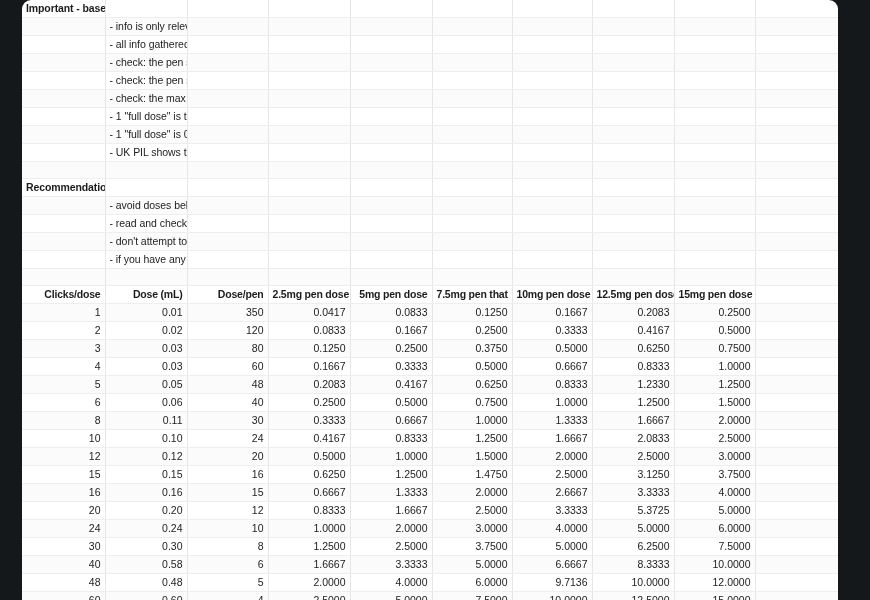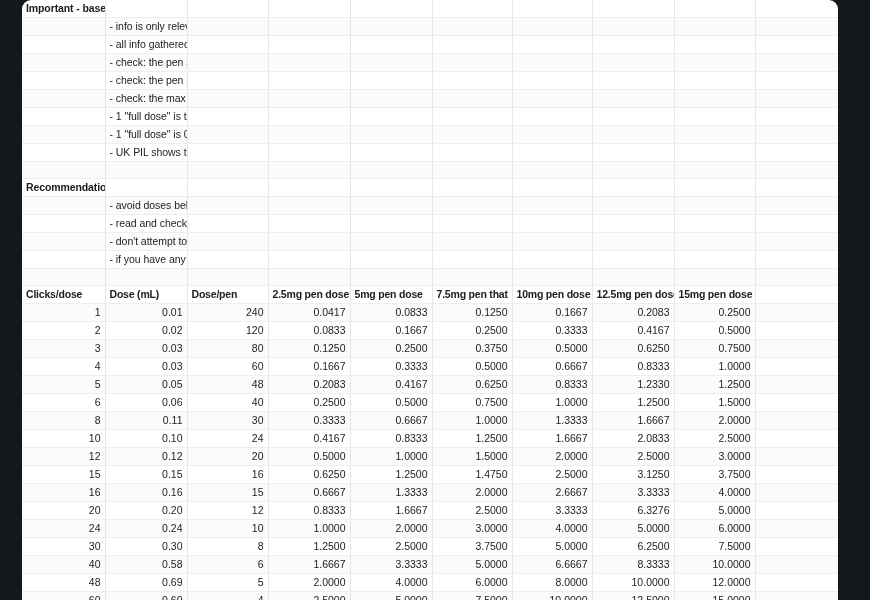--- a/index.html
+++ b/index.html
@@ -68,20 +68,21 @@
   .bold-ul {
     font-weight: bold;
     text-decoration: underline;
     font-size: 11px;
     letter-spacing: -0.1px;
   }
   .bold-hdr {
     font-weight: bold;
     font-size: 10.5px;
     letter-spacing: -0.2px;
+    text-align: right;
   }
   .num { text-align: right; }
   .bullet {
     font-size: 10.5px;
     letter-spacing: -0.05px;
   }
   
   td.spill { overflow: visible; position: relative; z-index: 2; }
 </style>
 </head>
@@ -304,21 +305,21 @@
           <td class="bold-hdr">5mg pen dose</td>
           <td class="bold-hdr">7.5mg pen that</td>
           <td class="bold-hdr">10mg pen dose</td>
           <td class="bold-hdr">12.5mg pen dose</td>
           <td class="bold-hdr">15mg pen dose</td>
           <td></td>
         </tr>
         <tr class="shade">
           <td class="num">1</td>
           <td class="num">0.01</td>
-          <td class="num">240</td>
+          <td class="num">350</td>
           <td class="num">0.0417</td>
           <td class="num">0.0833</td>
           <td class="num">0.1250</td>
           <td class="num">0.1667</td>
           <td class="num">0.2083</td>
           <td class="num">0.2500</td>
           <td></td>
         </tr>
         <tr>
           <td class="num">2</td>
@@ -441,21 +442,21 @@
           <td></td>
         </tr>
         <tr>
           <td class="num">20</td>
           <td class="num">0.20</td>
           <td class="num">12</td>
           <td class="num">0.8333</td>
           <td class="num">1.6667</td>
           <td class="num">2.5000</td>
           <td class="num">3.3333</td>
-          <td class="num">6.3276</td>
+          <td class="num">5.3725</td>
           <td class="num">5.0000</td>
           <td></td>
         </tr>
         <tr class="shade">
           <td class="num">24</td>
           <td class="num">0.24</td>
           <td class="num">10</td>
           <td class="num">1.0000</td>
           <td class="num">2.0000</td>
           <td class="num">3.0000</td>
@@ -483,26 +484,26 @@
           <td class="num">1.6667</td>
           <td class="num">3.3333</td>
           <td class="num">5.0000</td>
           <td class="num">6.6667</td>
           <td class="num">8.3333</td>
           <td class="num">10.0000</td>
           <td></td>
         </tr>
         <tr>
           <td class="num">48</td>
-          <td class="num">0.69</td>
+          <td class="num">0.48</td>
           <td class="num">5</td>
           <td class="num">2.0000</td>
           <td class="num">4.0000</td>
           <td class="num">6.0000</td>
-          <td class="num">8.0000</td>
+          <td class="num">9.7136</td>
           <td class="num">10.0000</td>
           <td class="num">12.0000</td>
           <td></td>
         </tr>
         <tr class="shade">
           <td class="num">60</td>
           <td class="num">0.60</td>
           <td class="num">4</td>
           <td class="num">2.5000</td>
           <td class="num">5.0000</td>

